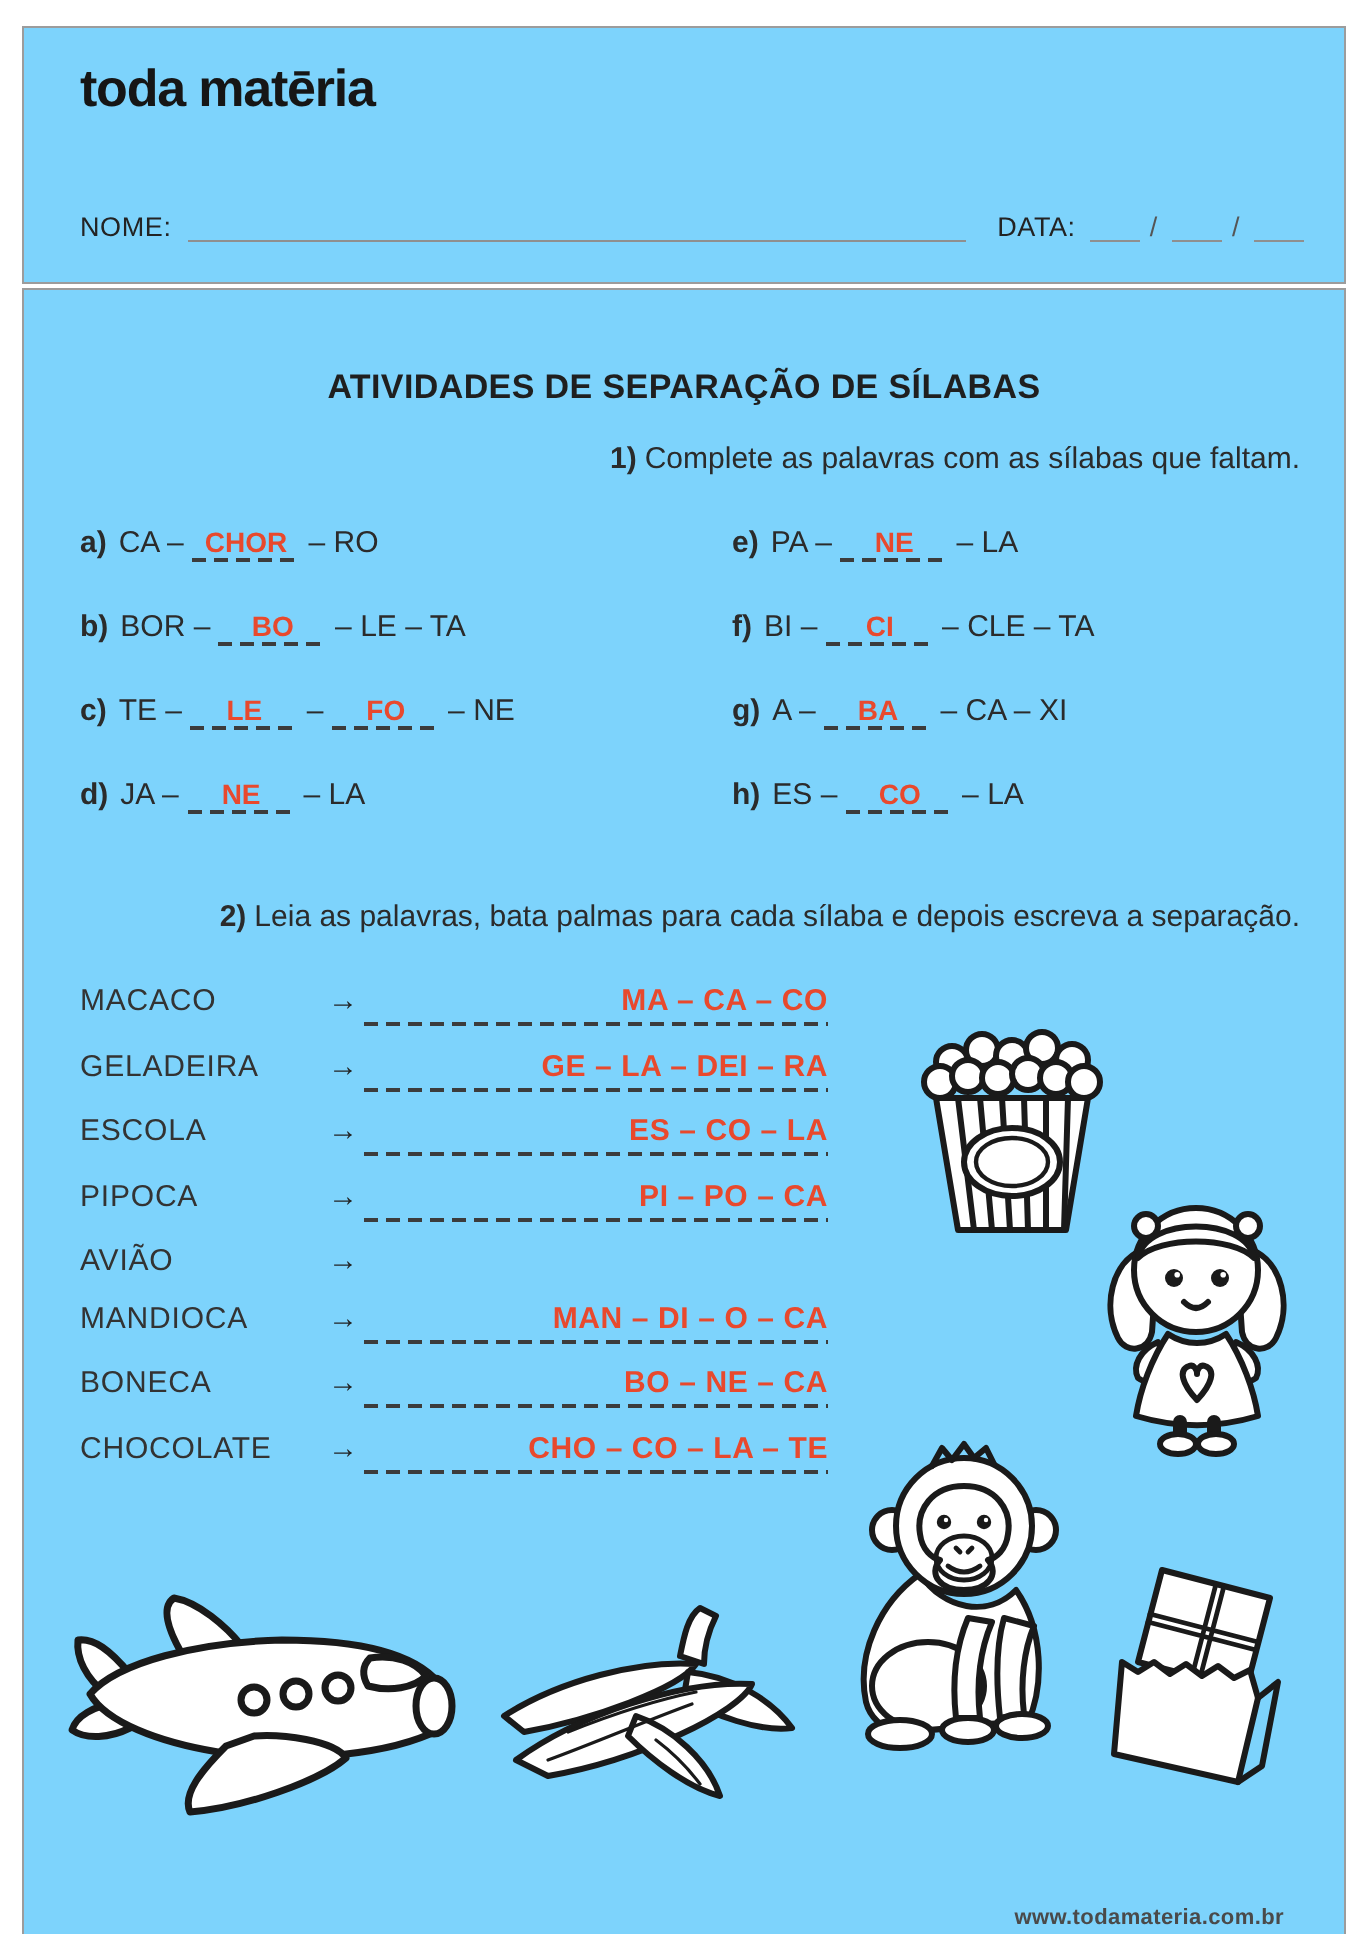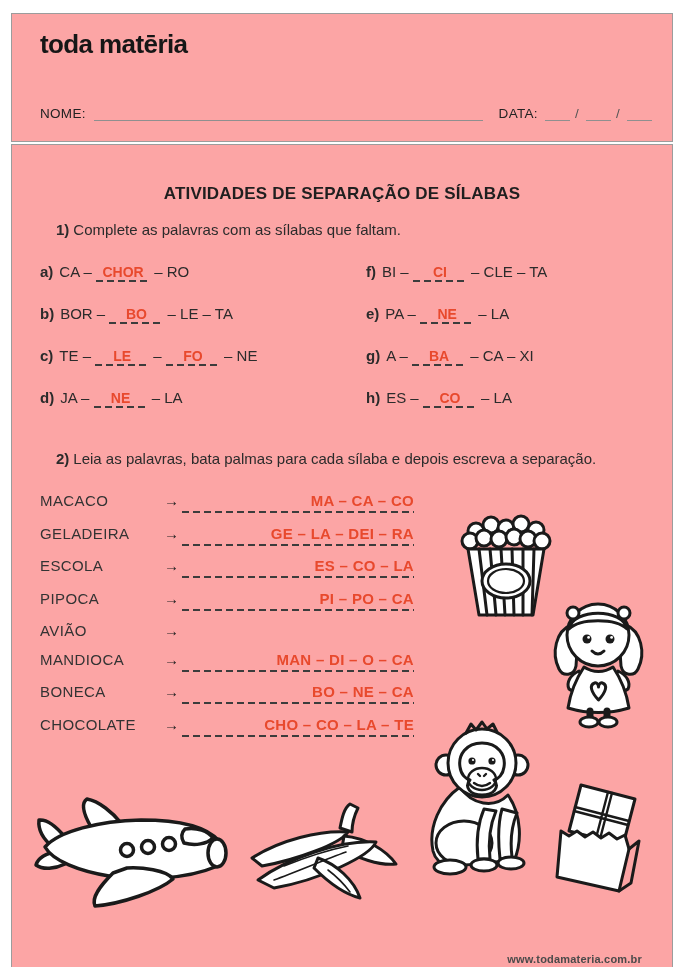--- a/index.html
+++ b/index.html
@@ -10,40 +10,40 @@
     --border-gray:#9c9c9c;
     --draw:#1a1a1a;
   }
   *{box-sizing:border-box;}
   html,body{margin:0;padding:0;}
   body{
     width:685px;height:967px;position:relative;background:#fff;
     font-family:"Liberation Sans","DejaVu Sans",sans-serif;color:var(--ink);
     overflow:hidden;
   }
-  .box{position:absolute;border:1.5px solid var(--border-gray);background:#fca5a5;}
+  .box{position:absolute;border:1.5px solid var(--border-gray);background:#7dd3fc;}
   #header-box{left:11px;top:13px;width:662px;height:129px;}
   #main-box{left:11px;top:144px;width:662px;height:854px;}
 
   
   .logo{position:absolute;left:28px;top:15px;font-size:26px;font-weight:700;
         letter-spacing:-0.6px;color:#161616;}
   .hrow{position:absolute;left:28px;right:20px;display:flex;align-items:flex-end;
         font-size:13.5px;font-weight:500;color:#232323;letter-spacing:0.3px;}
   #row-escola{top:58px;}
   #row-nome{top:92px;}
   .hline{flex:1;border-bottom:1.8px solid var(--line-gray);height:15px;margin-left:8px;}
   .date-label{margin-left:16px;}
   .date-cell{width:25px;border-bottom:1.8px solid var(--line-gray);height:15px;margin-left:7px;}
   .date-sep{margin-left:5px;color:#555;}
 
   
   .title{position:absolute;top:39px;left:0;right:0;text-align:center;
          font-size:17px;font-weight:700;color:#1f1f1f;letter-spacing:0.2px;}
-  .instruction{position:absolute;left:44px;right:22px;font-size:15px;color:var(--ink);}
+  .instruction{position:absolute;left:44px;right:22px;font-size:15px;color:var(--ink);text-align:right;}
   #instr1{top:76px;}
   #instr2{top:305px;}
   .instr-num{font-weight:700;margin-right:4px;}
 
   #exercise1-items{position:absolute;left:28px;top:113px;right:8px;display:flex;}
   .ex1-col{display:flex;flex-direction:column;}
   .ex1-col.left{width:326px;}
   .ex1-item{height:28px;line-height:28px;margin-bottom:14px;font-size:15px;white-space:nowrap;}
   .ex1-letter{font-weight:700;margin-right:6px;}
   .dash-bg{
@@ -96,22 +96,22 @@
   </div>
 
   <div id="exercise1-items">
     <div class="ex1-col left">
         <div class="ex1-item"><span class="ex1-letter">a)</span><span>CA</span><span class="sep"> – </span><span class="blank dash-bg">CHOR</span><span class="sep"> – </span><span>RO</span></div>
         <div class="ex1-item"><span class="ex1-letter">b)</span><span>BOR</span><span class="sep"> – </span><span class="blank dash-bg">BO</span><span class="sep"> – </span><span>LE</span><span class="sep"> – </span><span>TA</span></div>
         <div class="ex1-item"><span class="ex1-letter">c)</span><span>TE</span><span class="sep"> – </span><span class="blank dash-bg">LE</span><span class="sep"> – </span><span class="blank dash-bg">FO</span><span class="sep"> – </span><span>NE</span></div>
         <div class="ex1-item"><span class="ex1-letter">d)</span><span>JA</span><span class="sep"> – </span><span class="blank dash-bg">NE</span><span class="sep"> – </span><span>LA</span></div>
       </div>
     <div class="ex1-col">
+        <div class="ex1-item"><span class="ex1-letter">e)</span><span>PA</span><span class="sep"> – </span><span class="blank dash-bg">NE</span><span class="sep"> – </span><span>LA</span></div>
         <div class="ex1-item"><span class="ex1-letter">f)</span><span>BI</span><span class="sep"> – </span><span class="blank dash-bg">CI</span><span class="sep"> – </span><span>CLE</span><span class="sep"> – </span><span>TA</span></div>
-        <div class="ex1-item"><span class="ex1-letter">e)</span><span>PA</span><span class="sep"> – </span><span class="blank dash-bg">NE</span><span class="sep"> – </span><span>LA</span></div>
         <div class="ex1-item"><span class="ex1-letter">g)</span><span>A</span><span class="sep"> – </span><span class="blank dash-bg">BA</span><span class="sep"> – </span><span>CA</span><span class="sep"> – </span><span>XI</span></div>
         <div class="ex1-item"><span class="ex1-letter">h)</span><span>ES</span><span class="sep"> – </span><span class="blank dash-bg">CO</span><span class="sep"> – </span><span>LA</span></div>
       </div>
   </div>
 
   <div class="instruction" id="instr2">
     <span class="instr-num">2)</span><span>Leia as palavras, bata palmas para cada sílaba e depois escreva a separação.</span>
   </div>
 
   <div id="exercise2-list">

